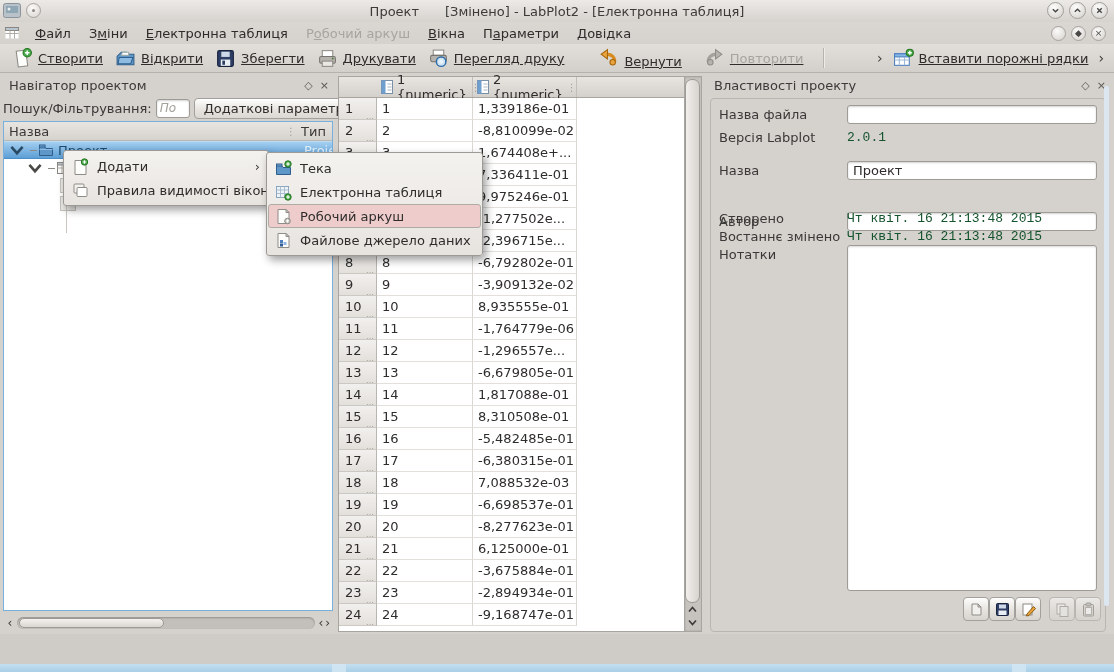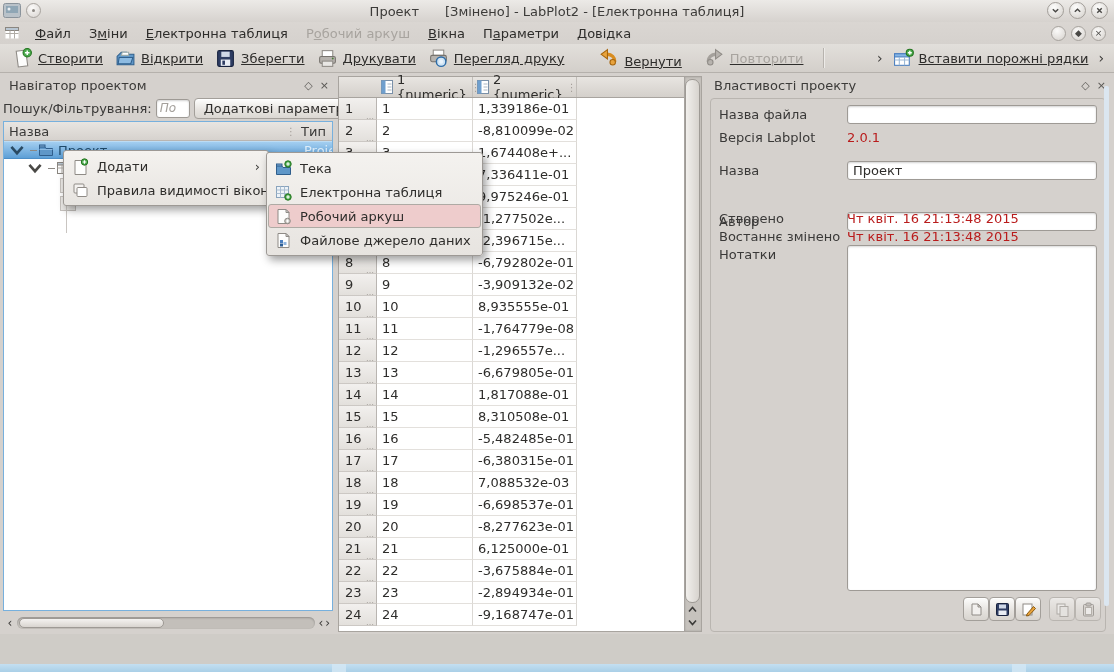--- a/index.html
+++ b/index.html
@@ -99,21 +99,21 @@
   .vscroll{position:absolute;right:0;top:0;bottom:0;width:17px;background:#c6c2bd;box-shadow:inset 1px 0 2px rgba(0,0,0,.2);}
   .vscroll .thumb{position:absolute;left:1px;right:1px;top:2px;height:524px;border-radius:7px;background:linear-gradient(90deg,#f1efec,#d7d3ce);border:1px solid #9e9a95;box-sizing:border-box;}
   .vscroll .varr{position:absolute;left:0;width:17px;height:13px;display:flex;align-items:center;justify-content:center;}
   .vscroll .varr svg{width:9px;height:7px;}
 
   
   .rdock{position:absolute;left:706px;top:76px;width:406px;height:558px;}
   .rgroup{position:absolute;left:4px;top:22px;right:6px;bottom:2px;border:1px solid #b9b5b0;border-radius:4px;}
   .frow{position:absolute;left:8px;right:8px;display:flex;align-items:center;}
   .flabel{width:128px;flex:none;color:#3a3938;white-space:nowrap;}
-  .fvalue{color:#b91c1c;white-space:nowrap;}
+  .fvalue{color:#14532d;white-space:nowrap;font-family:Liberation Mono, monospace;}
   .text-input{flex:1;height:17px;border:1px solid #9e9a95;border-radius:3px;background:#fff;box-shadow:inset 0 1px 2px rgba(0,0,0,.18);font-family:"DejaVu Sans",sans-serif;font-size:13px;padding:0 5px;color:#2e2d2b;}
   .notes-area{position:absolute;left:136px;right:8px;top:146px;height:340px;border:1px solid #9e9a95;border-radius:3px;background:#fff;box-shadow:inset 0 1px 2px rgba(0,0,0,.15);resize:none;font-family:"DejaVu Sans",sans-serif;}
   .propbtns{position:absolute;bottom:12px;left:0;right:0;height:22px;}
   .pbtn{position:absolute;top:0;width:24px;height:22px;border:1px solid #a39f9a;border-radius:4px;background:linear-gradient(#fdfdfc,#e4e1dd 60%,#d8d4cf);box-shadow:inset 0 1px 0 #fff;display:flex;align-items:center;justify-content:center;}
   .pbtn .ic{width:15px;height:15px;}
   .pbtn.disabled{opacity:.55;}
   .edge-strip{position:absolute;left:1104px;top:86px;width:5px;height:520px;background:#dbe6f0;border-radius:2px;}
 </style>
 </head>
 <body>
@@ -424,21 +424,21 @@
         <div class="scell c2">-3,909132e-02</div>
       </div>
       <div class="srow">
         <div class="scell rowhead">10</div>
         <div class="scell c1">10</div>
         <div class="scell c2">8,935555e-01</div>
       </div>
       <div class="srow">
         <div class="scell rowhead">11</div>
         <div class="scell c1">11</div>
-        <div class="scell c2">-1,764779e-08</div>
+        <div class="scell c2">-1,764779e-06</div>
       </div>
       <div class="srow">
         <div class="scell rowhead">12</div>
         <div class="scell c1">12</div>
         <div class="scell c2">-1,296557e...</div>
       </div>
       <div class="srow">
         <div class="scell rowhead">13</div>
         <div class="scell c1">13</div>
         <div class="scell c2">-6,679805e-01</div>

